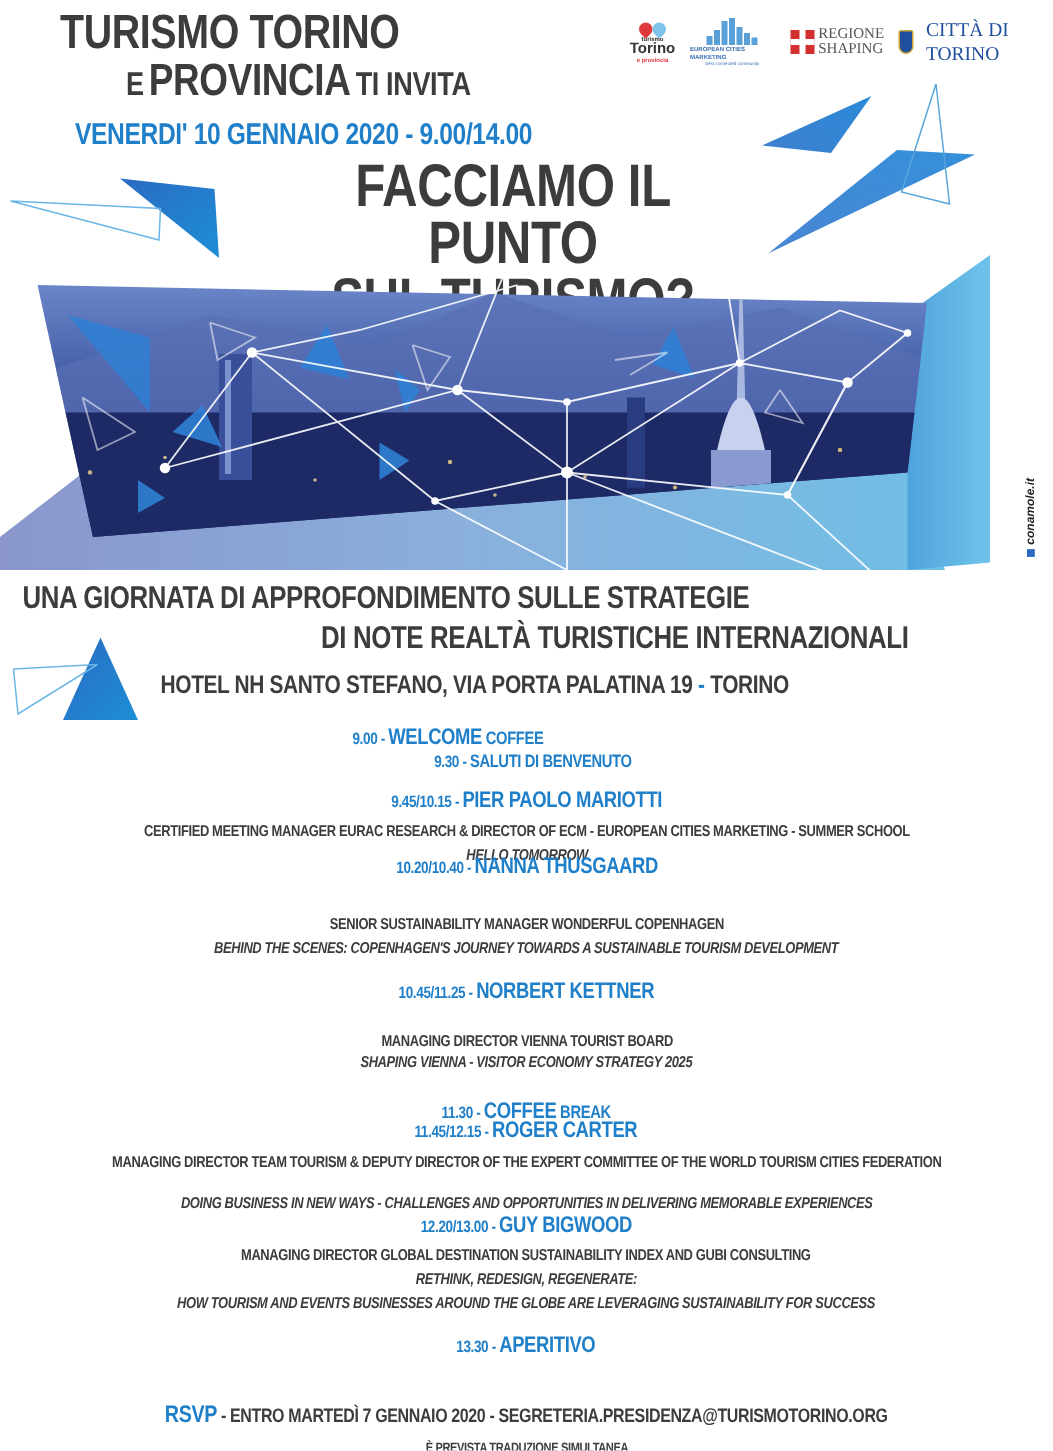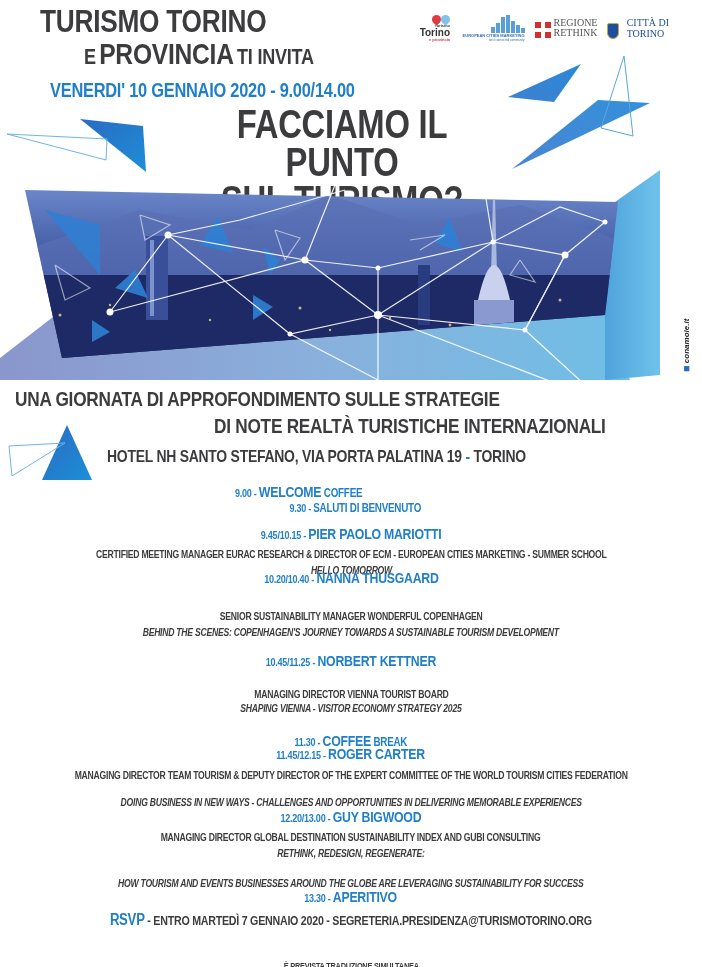--- a/index.html
+++ b/index.html
@@ -14,32 +14,32 @@
   #t1 { left:40px; top:5px; font-size:32px; line-height:32px; transform:scaleX(0.82); }
   #t2 { left:84px; top:37px; white-space:nowrap; transform:scaleX(0.82); }
   #t2 .e { font-size:22px; }
   #t2 .prov { font-size:30px; }
   #t2 .inv { font-size:22px; }
   #t3 { left:50px; top:79px; font-size:20px; transform:scaleX(0.82); white-space:nowrap; }
   #t4 { left:177px; top:105px; font-size:40px; line-height:38px; text-align:center; width:330px; transform:scaleX(0.82); transform-origin:center top; }
 
   
   .logos { position:absolute; top:12px; left:420px; display:flex; align-items:center; gap:10px; }
-  .logo { display:flex; align-items:flex-end; justify-content:center; font-family:"Liberation Serif", serif; }
+  .logo { display:flex; align-items:center; justify-content:center; font-family:"Liberation Serif", serif; }
   .logo-torino { width:30px; height:32px; flex-direction:column; font-size:8px; font-weight:bold; color:#333; font-family:"Liberation Sans", sans-serif; }
   .heart { display:flex; gap:0px; }
   .heart span { width:9px; height:9px; border-radius:50% 50% 50% 0; transform:rotate(-45deg); }
   .logo-ecm { width:70px; height:30px; flex-direction:column; font-size:4px; color:#3a6fb0; font-family:"Liberation Sans", sans-serif; }
   .ecm-bars { display:flex; align-items:flex-end; gap:1px; height:18px; }
   .ecm-bars span { width:4px; background:#5aa0d8; }
   .logo-reg { gap:3px; font-size:10px; line-height:10px; color:#555; }
   .reg-flag { width:16px; height:16px; background:#d32f2f; position:relative; }
   .reg-flag::before { content:""; position:absolute; left:6px; top:0; width:4px; height:16px; background:#fff; }
   .reg-flag::after { content:""; position:absolute; left:0; top:6px; width:16px; height:4px; background:#fff; }
-  .logo-citta { gap:8px; font-size:10px; color:#1e4e9c; }
+  .logo-citta { gap:8px; font-size:13px; color:#1e4e9c; }
   .shield { width:12px; height:16px; background:#1e4e9c; border-radius:2px 2px 6px 6px; border:1px solid #c9a437; }
 
   
   #banner { position:absolute; left:0; top:170px; width:702px; height:215px; }
 
   
   #credit { position:absolute; left:682px; top:372px; transform:rotate(-90deg); transform-origin:left top; font-size:8px; font-weight:bold; font-style:italic; color:#222; white-space:nowrap; }
 
   
   #sub1 { left:15px; top:387px; font-size:21px; transform:scaleX(0.82); white-space:nowrap; }
@@ -114,21 +114,21 @@
         <span style="height:8px"></span>
         <span style="height:5px"></span>
     </div>
     <div style="font-weight:bold">EUROPEAN CITIES MARKETING</div>
     <div style="font-size:3px">best connected community</div>
   </div>
   <div class="logo logo-reg">
     <div class="reg-flag"></div>
     <div>
       <div>REGIONE</div>
-      <div>RETHINK</div>
+      <div>SHAPING</div>
     </div>
   </div>
   <div class="logo logo-citta">
     <div class="shield"></div>
     <div>CITTÀ DI TORINO</div>
   </div>
 </div>
 
 <svg id="banner" viewBox="0 0 702 215">
   <defs>
@@ -290,29 +290,29 @@
 
   <div class="row" style="top:328px">
     <div class="inner cond"><span class="time">12.20/13.00 - </span><span class="sp">GUY BIGWOOD</span></div>
   </div>
   <div class="row" style="top:347px">
     <div class="inner cond role">MANAGING DIRECTOR GLOBAL DESTINATION SUSTAINABILITY INDEX AND GUBI CONSULTING</div>
   </div>
   <div class="row" style="top:363px">
     <div class="inner cond talk">RETHINK, REDESIGN, REGENERATE:</div>
   </div>
-  <div class="row" style="top:393px">
+  <div class="row" style="top:379px">
     <div class="inner cond talk">HOW TOURISM AND EVENTS BUSINESSES AROUND THE GLOBE ARE LEVERAGING SUSTAINABILITY FOR SUCCESS</div>
   </div>
 
   <div class="row" style="top:408px">
     <div class="inner cond"><span class="time">13.30 - </span><span class="sp">APERITIVO</span></div>
   </div>
 
-  <div class="row" style="top:431px">
+  <div class="row" style="top:455px">
     <div class="inner cond">
       <span class="sp" style="font-size:16px">RSVP</span><span class="role" style="font-size:13px"> - ENTRO MARTEDÌ 7 GENNAIO 2020 - SEGRETERIA.PRESIDENZA@TURISMOTORINO.ORG</span>
     </div>
   </div>
   <div class="row" style="top:475px">
     <div class="inner cond role" style="font-size:9px">È PREVISTA TRADUZIONE  SIMULTANEA</div>
   </div>
 </div>
 
 </body></html>

